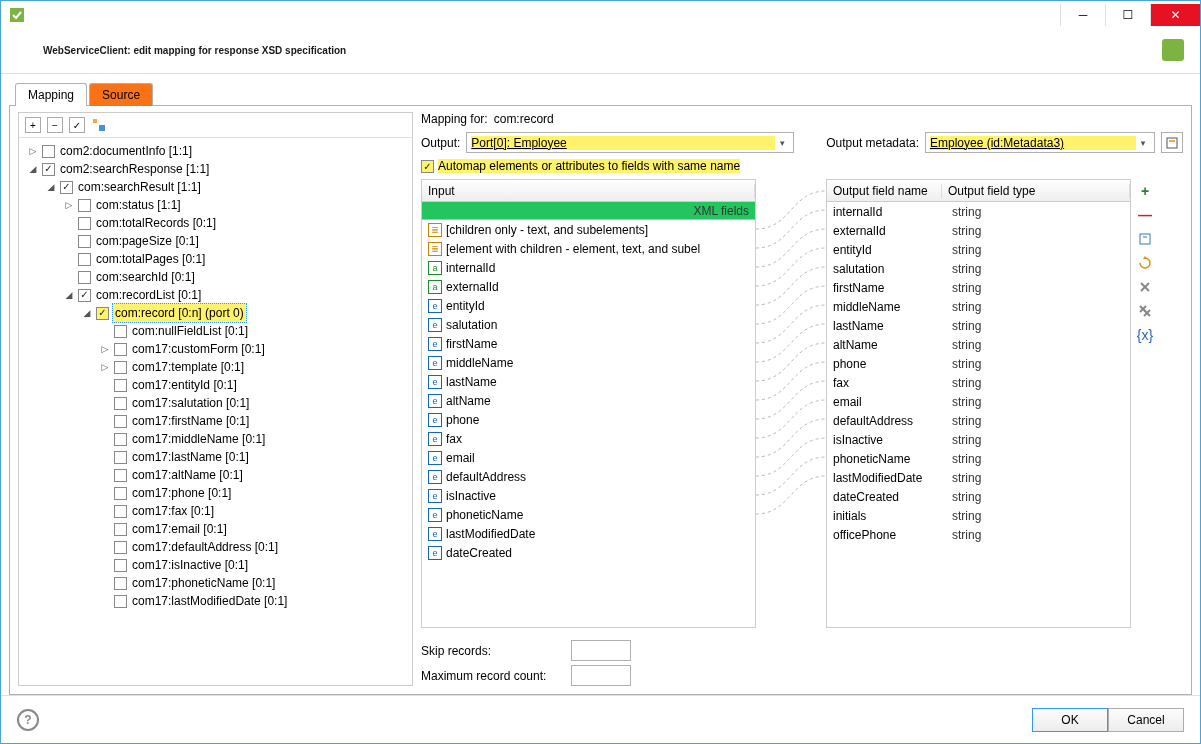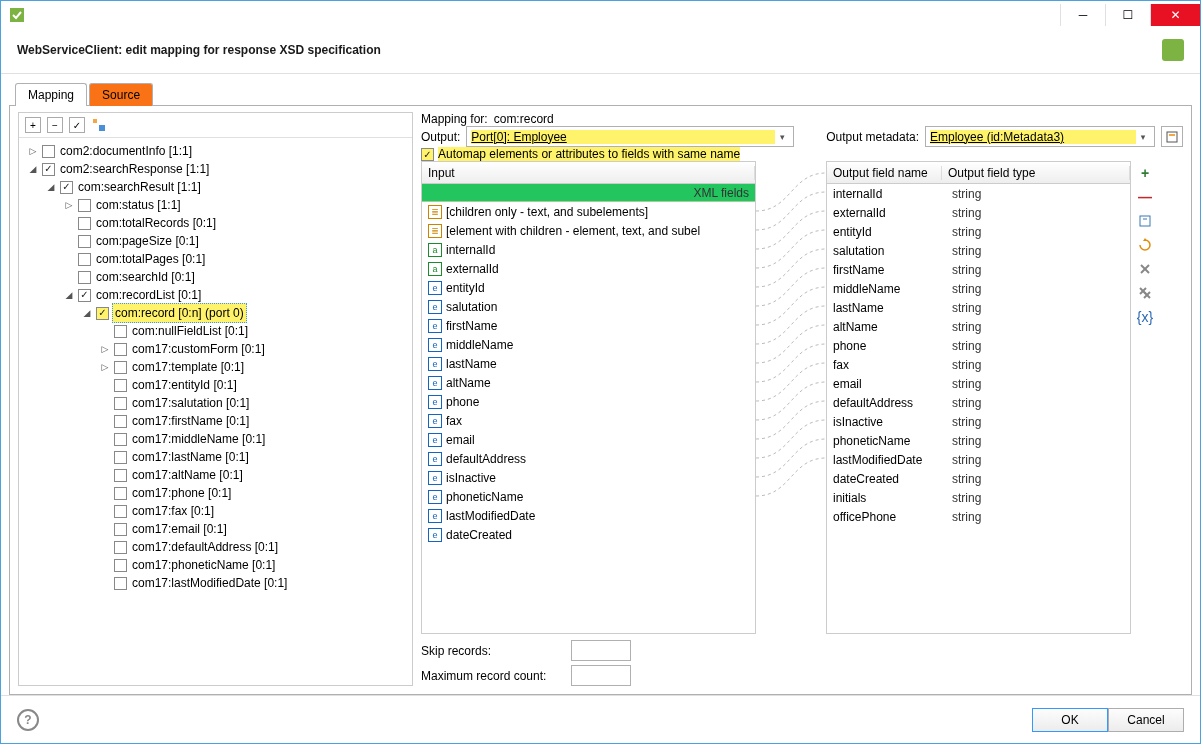--- a/index.html
+++ b/index.html
@@ -5,21 +5,21 @@
 * { box-sizing: border-box; font-family: "Segoe UI", Tahoma, sans-serif; font-size: 12px; }
 html, body { margin: 0; padding: 0; width: 1201px; height: 744px; background: #fff; overflow: hidden; }
 
 .window { width: 1201px; height: 744px; border: 1px solid #4aa3df; background: #fff; display: flex; flex-direction: column; }
 .titlebar { height: 28px; background: #fff; display: flex; align-items: center; padding: 0 0 0 8px; }
 .titlebar-icon { width: 16px; height: 16px; display: inline-flex; align-items: center; justify-content: center; }
 .spacer { flex: 1; }
 .winbtn { width: 45px; height: 22px; display: flex; align-items: center; justify-content: center; border-left: 1px solid #e0e0e0; cursor: default; }
 .winbtn-close { background: #e81123; color: #fff; width: 50px; }
 .headerbar { padding: 10px 16px 12px; font-size: 14px; font-weight: 600; color: #1a1a1a; border-bottom: 1px solid #e0e0e0; display: flex; align-items: center; }
-.headerbar span { font-size: 12px; }
+.headerbar span { font-size: 10px; margin-left: 26px; }
 .header-corner { width: 22px; height: 22px; background: #7cb342; border-radius: 3px; margin-left: auto; }
 
 .body { flex: 1; padding: 8px 8px 0 8px; display: flex; flex-direction: column; min-height: 0; }
 
 .tabs { display: flex; padding-left: 6px; }
 .tab { padding: 4px 12px; border: 1px solid #b0b0b0; border-bottom: none; border-radius: 3px 3px 0 0; background: #fff; margin-right: 2px; position: relative; top: 1px; cursor: default; }
 .tab.active { background: #fff; z-index: 2; }
 .tab:not(.active) { background: #f97316; }
 
 .tabpanel { flex: 1; border: 1px solid #b0b0b0; padding: 6px 8px 8px 8px; display: flex; gap: 8px; min-height: 0; }
@@ -29,21 +29,21 @@
 .tbtn { width: 16px; height: 16px; border: 1px solid #aaa; display: inline-flex; align-items: center; justify-content: center; font-size: 10px; cursor: default; }
 .tree-wrap { flex: 1; overflow: auto; padding: 4px 0; }
 .tree-node { white-space: nowrap; display: flex; align-items: center; height: 18px; line-height: 18px; padding-right: 6px; }
 .exp { width: 12px; text-align: center; color: #555; font-size: 9px; cursor: default; }
 .cb { width: 13px; height: 13px; border: 1px solid #888; margin: 0 3px; display: inline-flex; align-items: center; justify-content: center; font-size: 10px; }
 .cb.on::after { content: "✓"; color: #222; font-size: 10px; }
 .tn-label { padding: 0 2px; }
 .sel { background: #cfe8ff; border: 1px dotted #3399ff; }
 .hl { background: #fff36b; }
 
-.rightpane { flex: 1; display: flex; flex-direction: column; min-width: 0; }
+.rightpane { flex: 1; display: flex; flex-direction: column; gap: 6px; min-width: 0; }
 .row { display: flex; align-items: center; gap: 6px; }
 .lbl { white-space: nowrap; }
 .combo { flex: 1; height: 21px; border: 1px solid #b0b0b0; background: #fff; display: flex; align-items: center; padding: 0 4px; position: relative; }
 .combo .val { flex: 1; text-decoration: underline; }
 .combo .arrow { width: 14px; text-align: center; color: #555; font-size: 9px; }
 .icon-btn { width: 22px; height: 21px; border: 1px solid #b0b0b0; display: flex; align-items: center; justify-content: center; cursor: default; }
 .checkline { display: flex; align-items: center; gap: 4px; }
 .chk { width: 13px; height: 13px; border: 1px solid #888; display: inline-flex; align-items: center; justify-content: center; font-size: 10px; }
 .chk.on::after { content: "✓"; color: #222; font-size: 10px; }
 
@@ -228,20 +228,25 @@
             </div>
             <div class="tree-node" style="padding-left: 80px;">
               <span class="exp"></span>
               <span class="cb"></span>
               <span class="tn-label">com17:email [0:1]</span>
             </div>
             <div class="tree-node" style="padding-left: 80px;">
               <span class="exp"></span>
               <span class="cb"></span>
               <span class="tn-label">com17:defaultAddress [0:1]</span>
+            </div>
+            <div class="tree-node" style="padding-left: 80px;">
+              <span class="exp"></span>
+              <span class="cb"></span>
+              <span class="tn-label">com17:isInactive [0:1]</span>
             </div>
             <div class="tree-node" style="padding-left: 80px;">
               <span class="exp"></span>
               <span class="cb"></span>
               <span class="tn-label">com17:phoneticName [0:1]</span>
             </div>
             <div class="tree-node" style="padding-left: 80px;">
               <span class="exp"></span>
               <span class="cb"></span>
               <span class="tn-label">com17:lastModifiedDate [0:1]</span>

